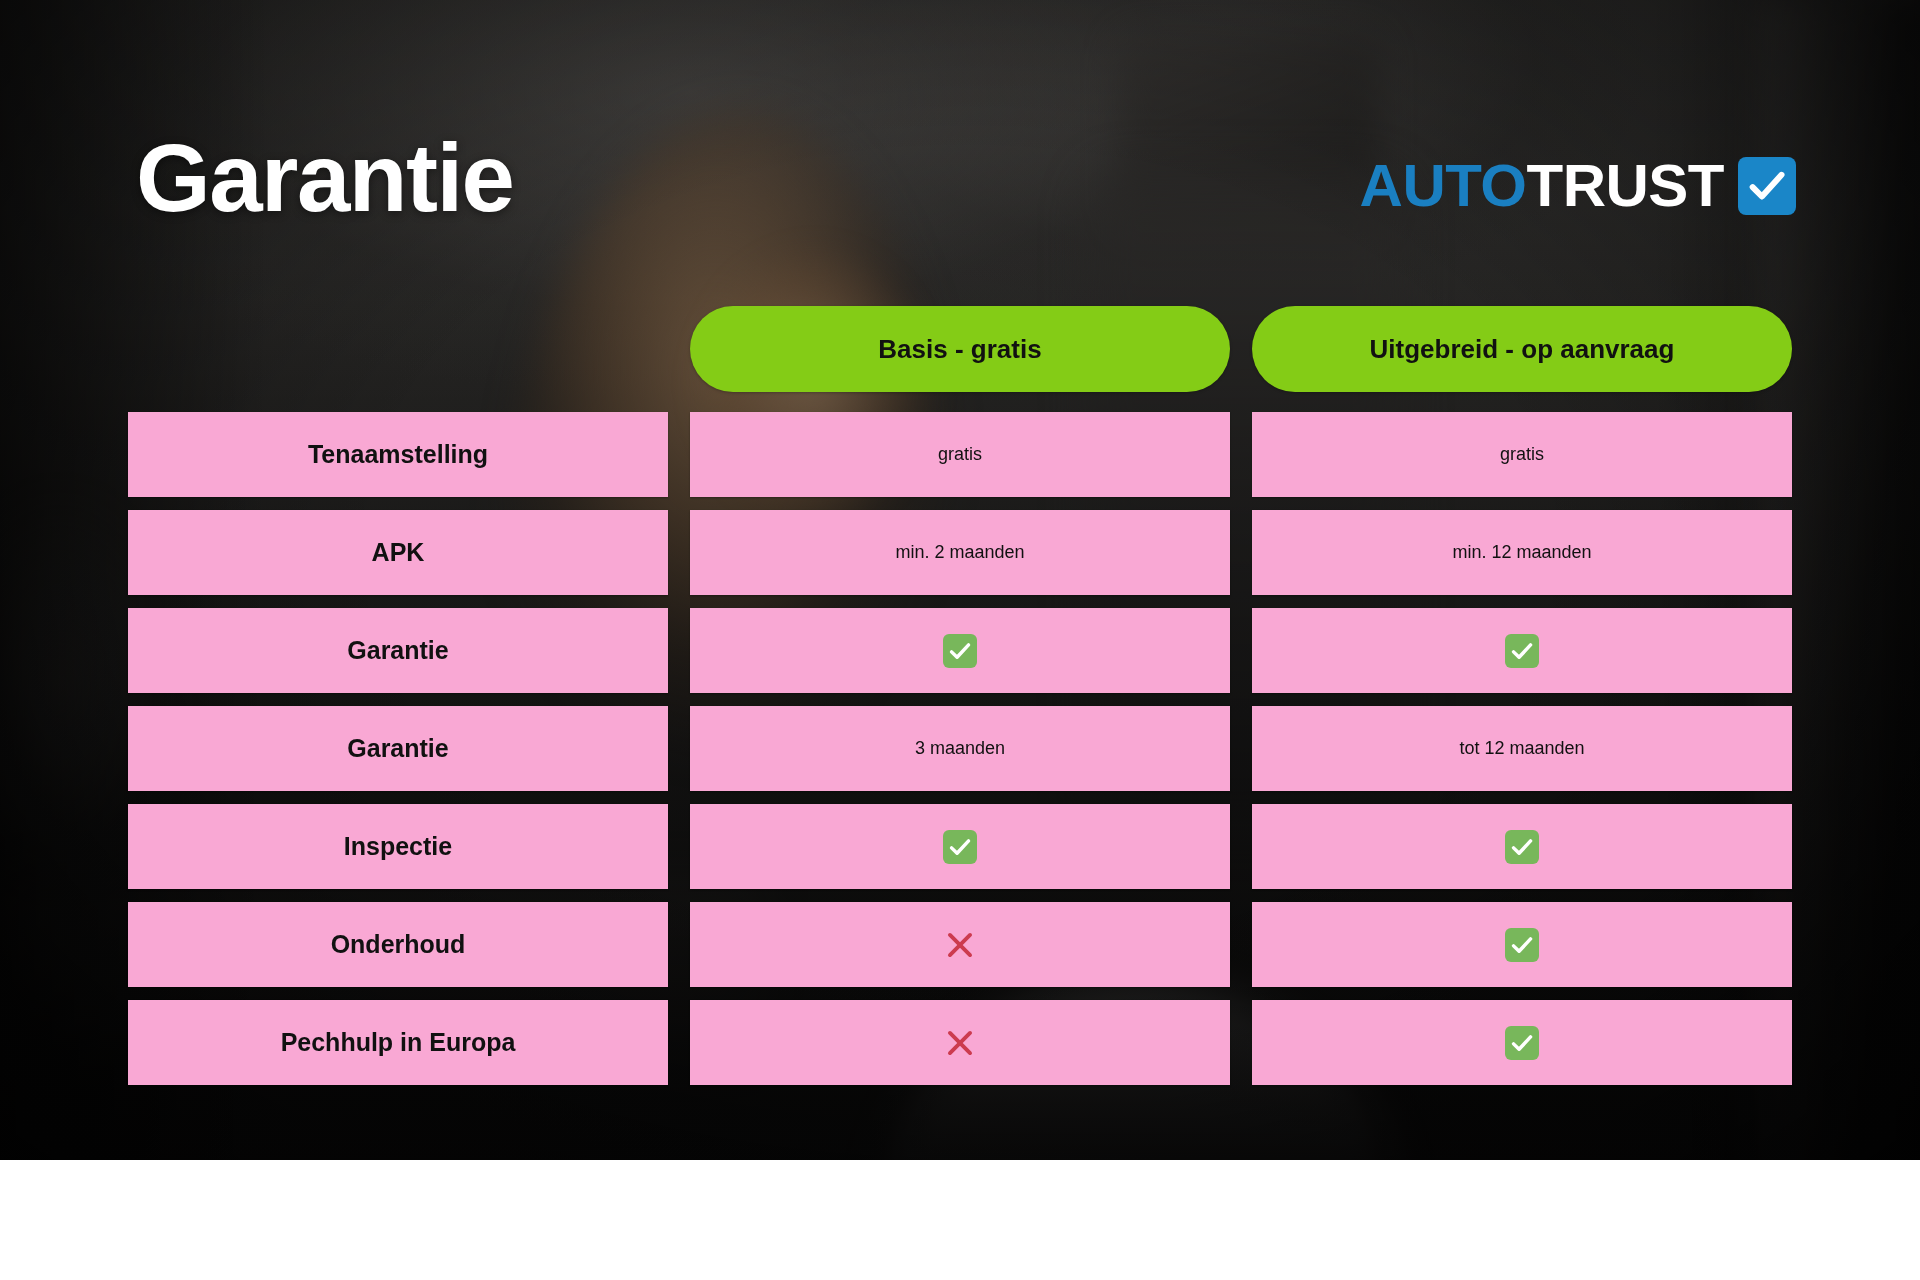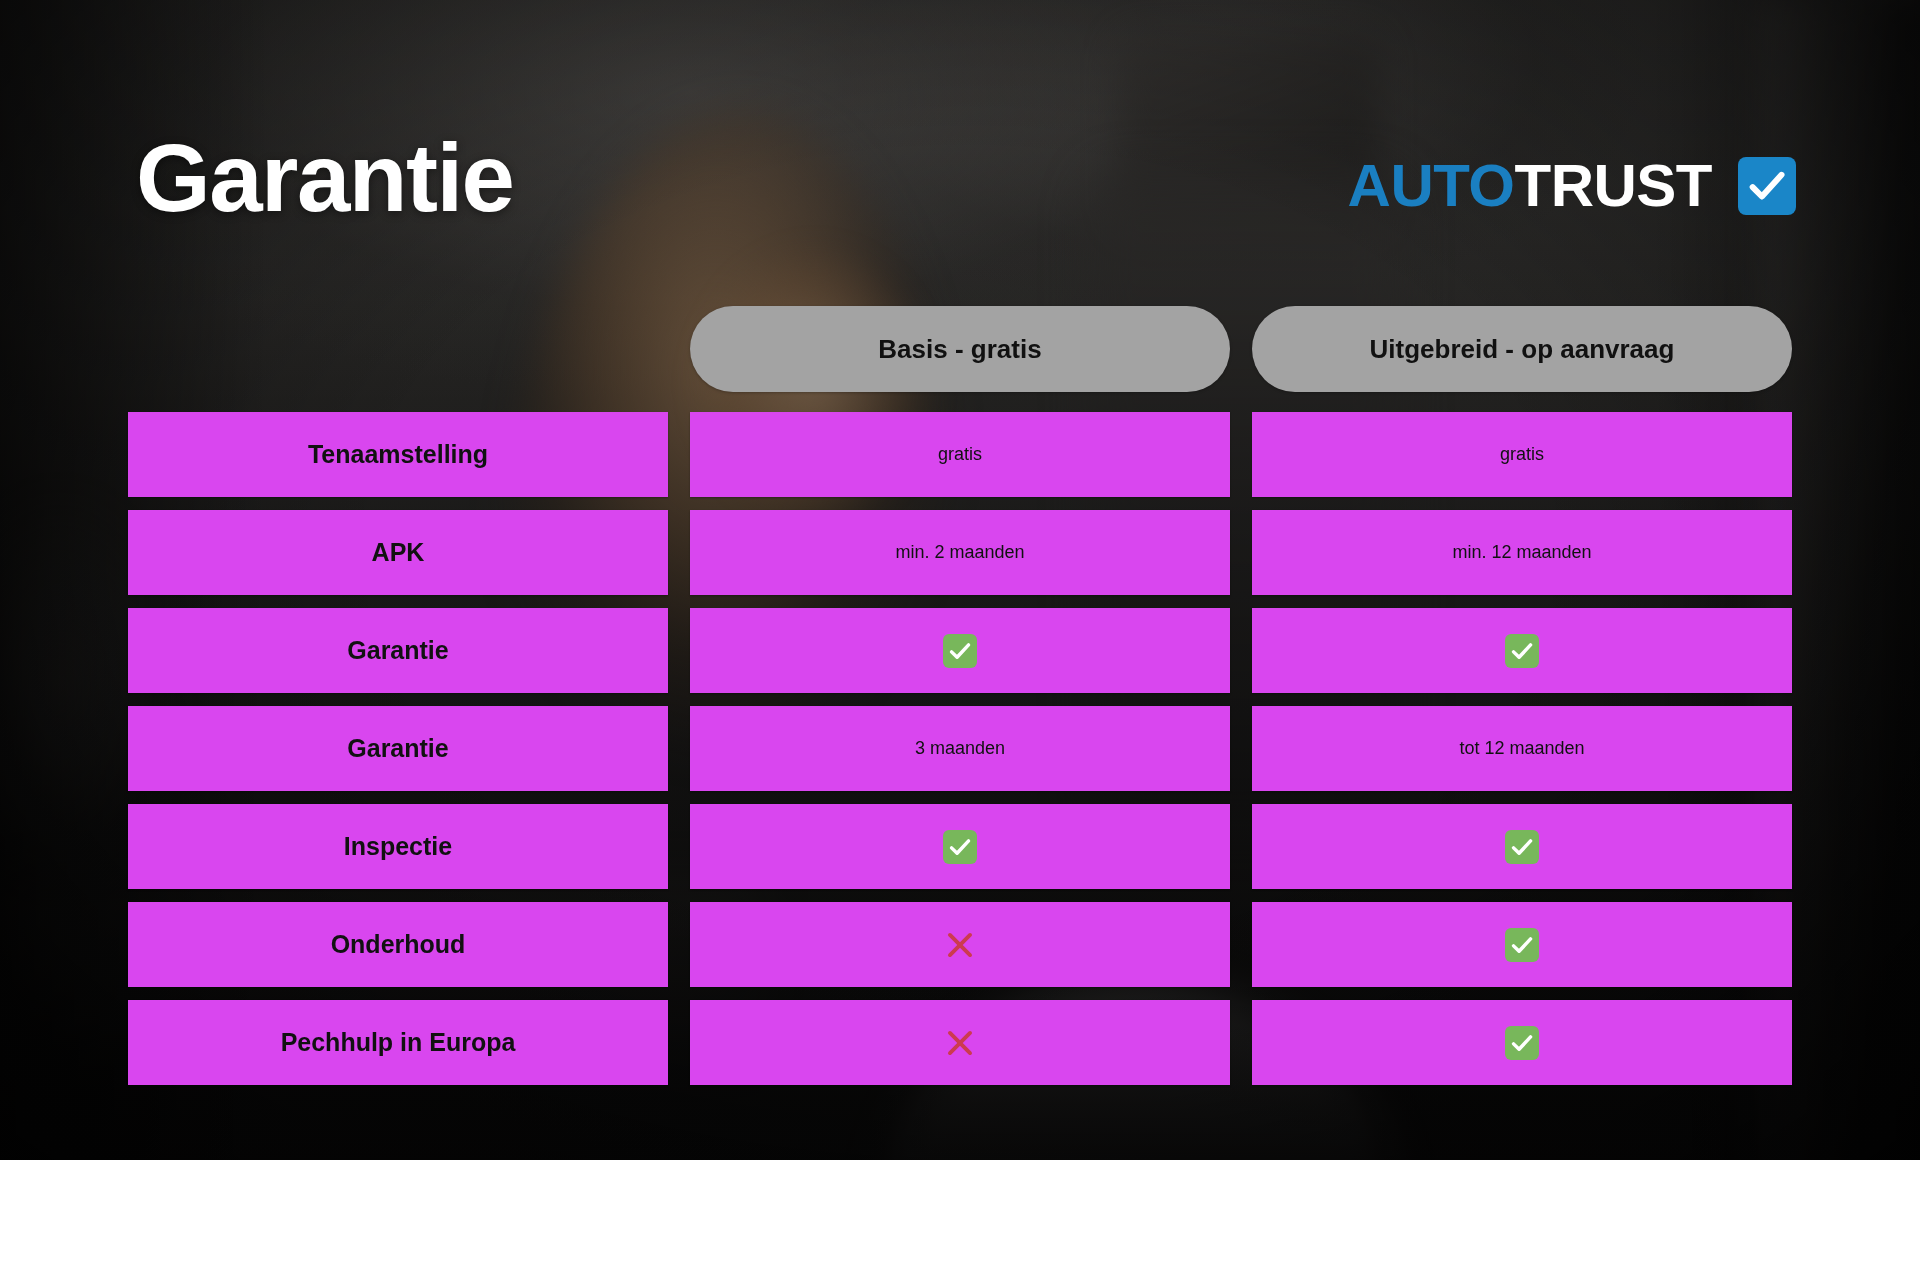--- a/index.html
+++ b/index.html
@@ -119,21 +119,21 @@
     color: #ffffff;
     line-height: 1;
     text-shadow: 0 2px 10px rgba(0,0,0,0.45);
   }
 
   .brand-logo {
     position: absolute;
     right: 124px; top: 152px;
     display: flex;
     align-items: center;
-    gap: 26px;
+    gap: 14px;
     height: 68px;
   }
   .brand-wordmark {
     font-size: 60px;
     font-weight: 700;
     letter-spacing: -0.5px;
     line-height: 1;
     white-space: nowrap;
   }
   .brand-auto  { color: #1a7fc1; }
@@ -168,34 +168,34 @@
     grid-template-columns: 540px 22px 540px 22px 540px;
     margin-bottom: 13px;
   }
   .t-row:last-child { margin-bottom: 0; }
 
   .gap { }
 
   .head-spacer { }
 
   .head-pill {
-    background: #a3a3a3;
+    background: #84cc16;
     border-radius: 44px;
     height: 86px;
     display: flex;
     align-items: center;
     justify-content: center;
     font-size: 26px;
     font-weight: 700;
     color: #111111;
     box-shadow: 0 1px 3px rgba(0,0,0,0.25);
   }
 
   .cell {
-    background: #d946ef;
+    background: #f9a8d4;
     height: 85px;
     display: flex;
     align-items: center;
     justify-content: center;
     color: #111111;
     box-shadow: 0 1px 2px rgba(0,0,0,0.30);
   }
   .cell-label {
     font-size: 25px;
     font-weight: 700;

